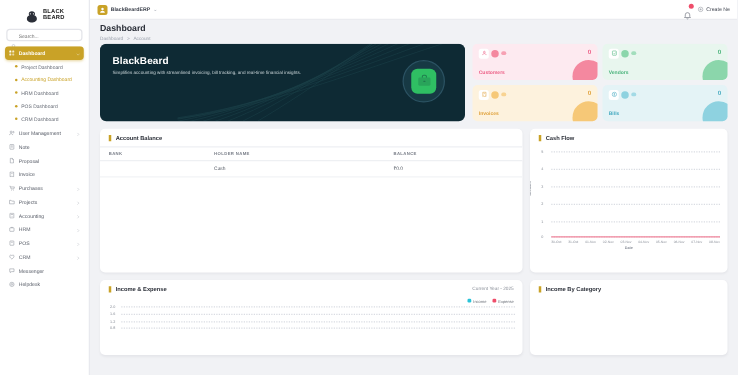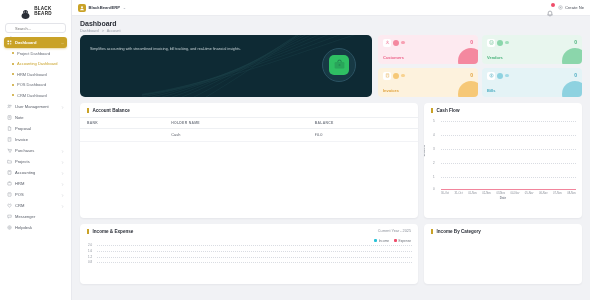--- a/index.html
+++ b/index.html
@@ -458,20 +458,21 @@
               <path d="M-10 62 C 70 50, 130 22, 230 -18"></path>
               <path d="M0 62 C 75 48, 135 18, 230 -24"></path>
               <path d="M10 62 C 80 46, 140 14, 230 -30"></path>
               <path d="M20 62 C 85 44, 145 10, 230 -36"></path>
               <path d="M30 62 C 90 42, 150 6, 230 -42"></path>
               <path d="M40 62 C 95 40, 155 2, 230 -48"></path>
               <path d="M52 62 C 100 38, 160 -2, 230 -54"></path>
               <path d="M64 62 C 108 36, 168 -6, 230 -60"></path>
             </g>
           </svg>
+          <div class="hero-title">BlackBeard</div>
           <div class="hero-sub">Simplifies accounting with streamlined invoicing, bill tracking, and real-time financial insights.</div>
           <div class="hero-badge">
             <span class="bg-in">
               <svg viewBox="0 0 24 24" width="13" height="13">
                 <rect x="3" y="7.5" width="18" height="12" rx="2" fill="#0e2a34" opacity=".18"></rect>
                 <path d="M9 7.5V6a2 2 0 012-2h2a2 2 0 012 2v1.5" fill="none" stroke="#0e2a34" stroke-width="1.6" opacity=".45"></path>
                 <rect x="10.5" y="12" width="3" height="2" rx=".5" fill="#0e2a34" opacity=".35"></rect>
               </svg>
             </span>
           </div>

